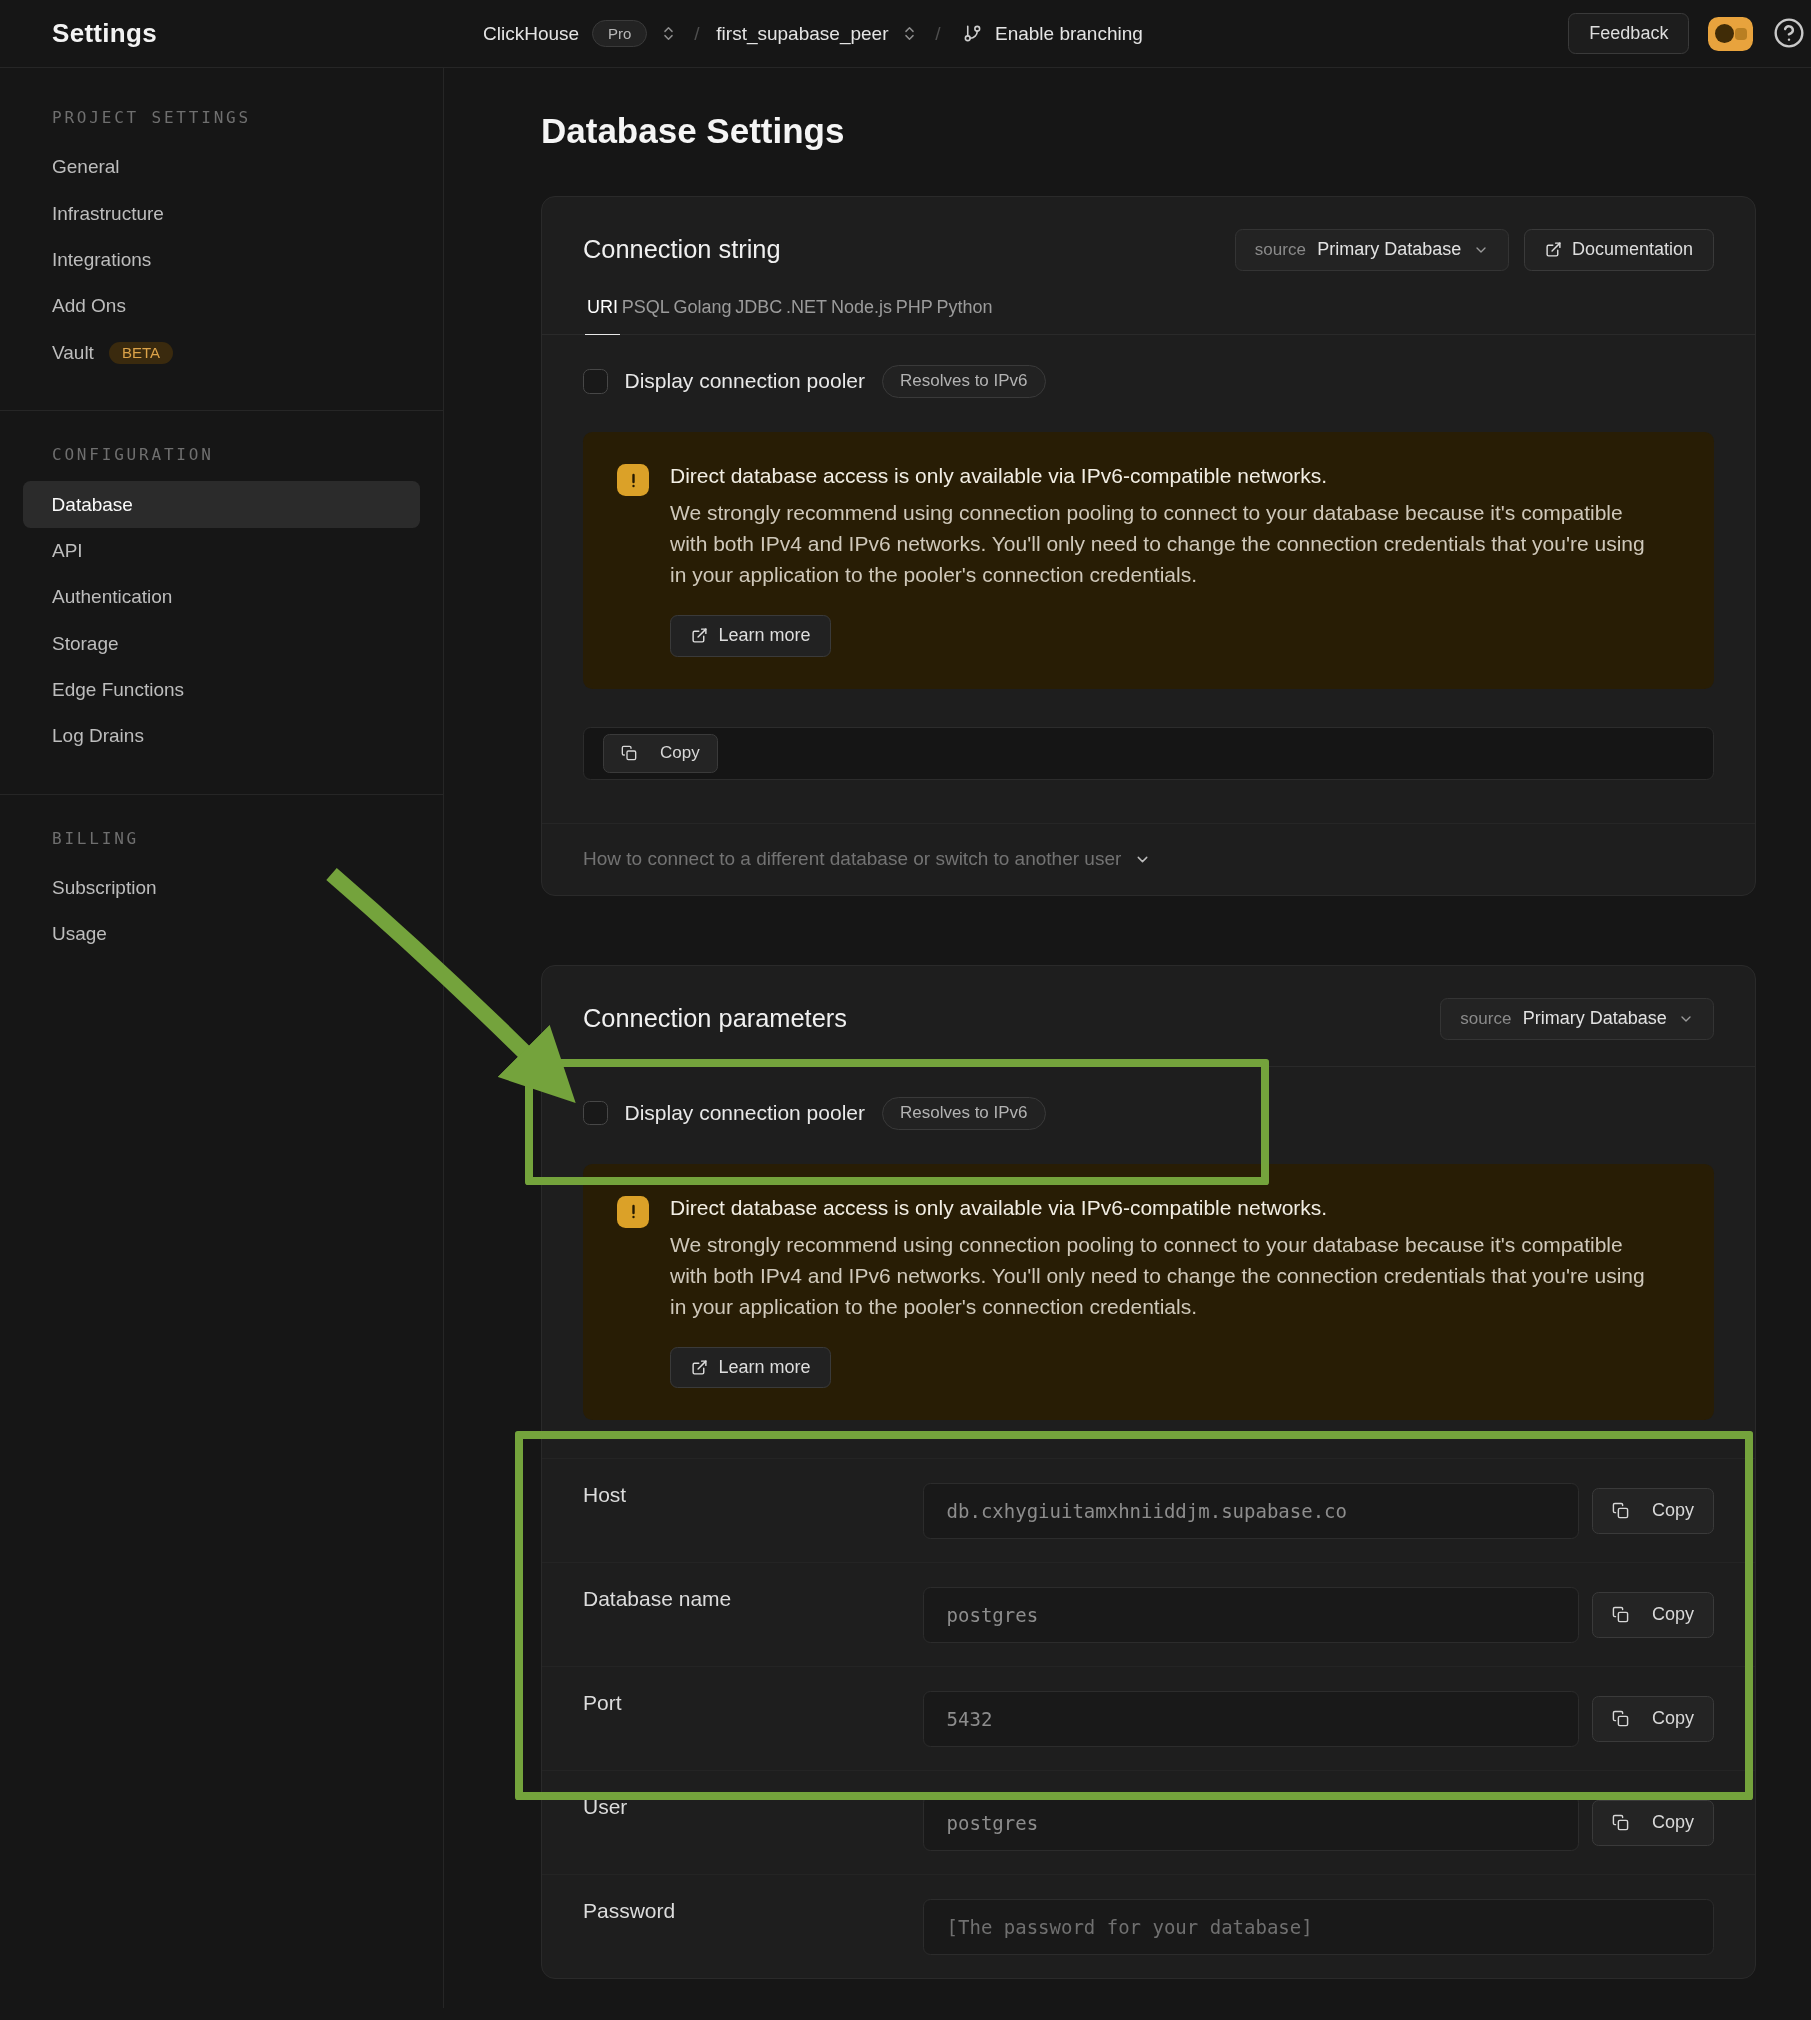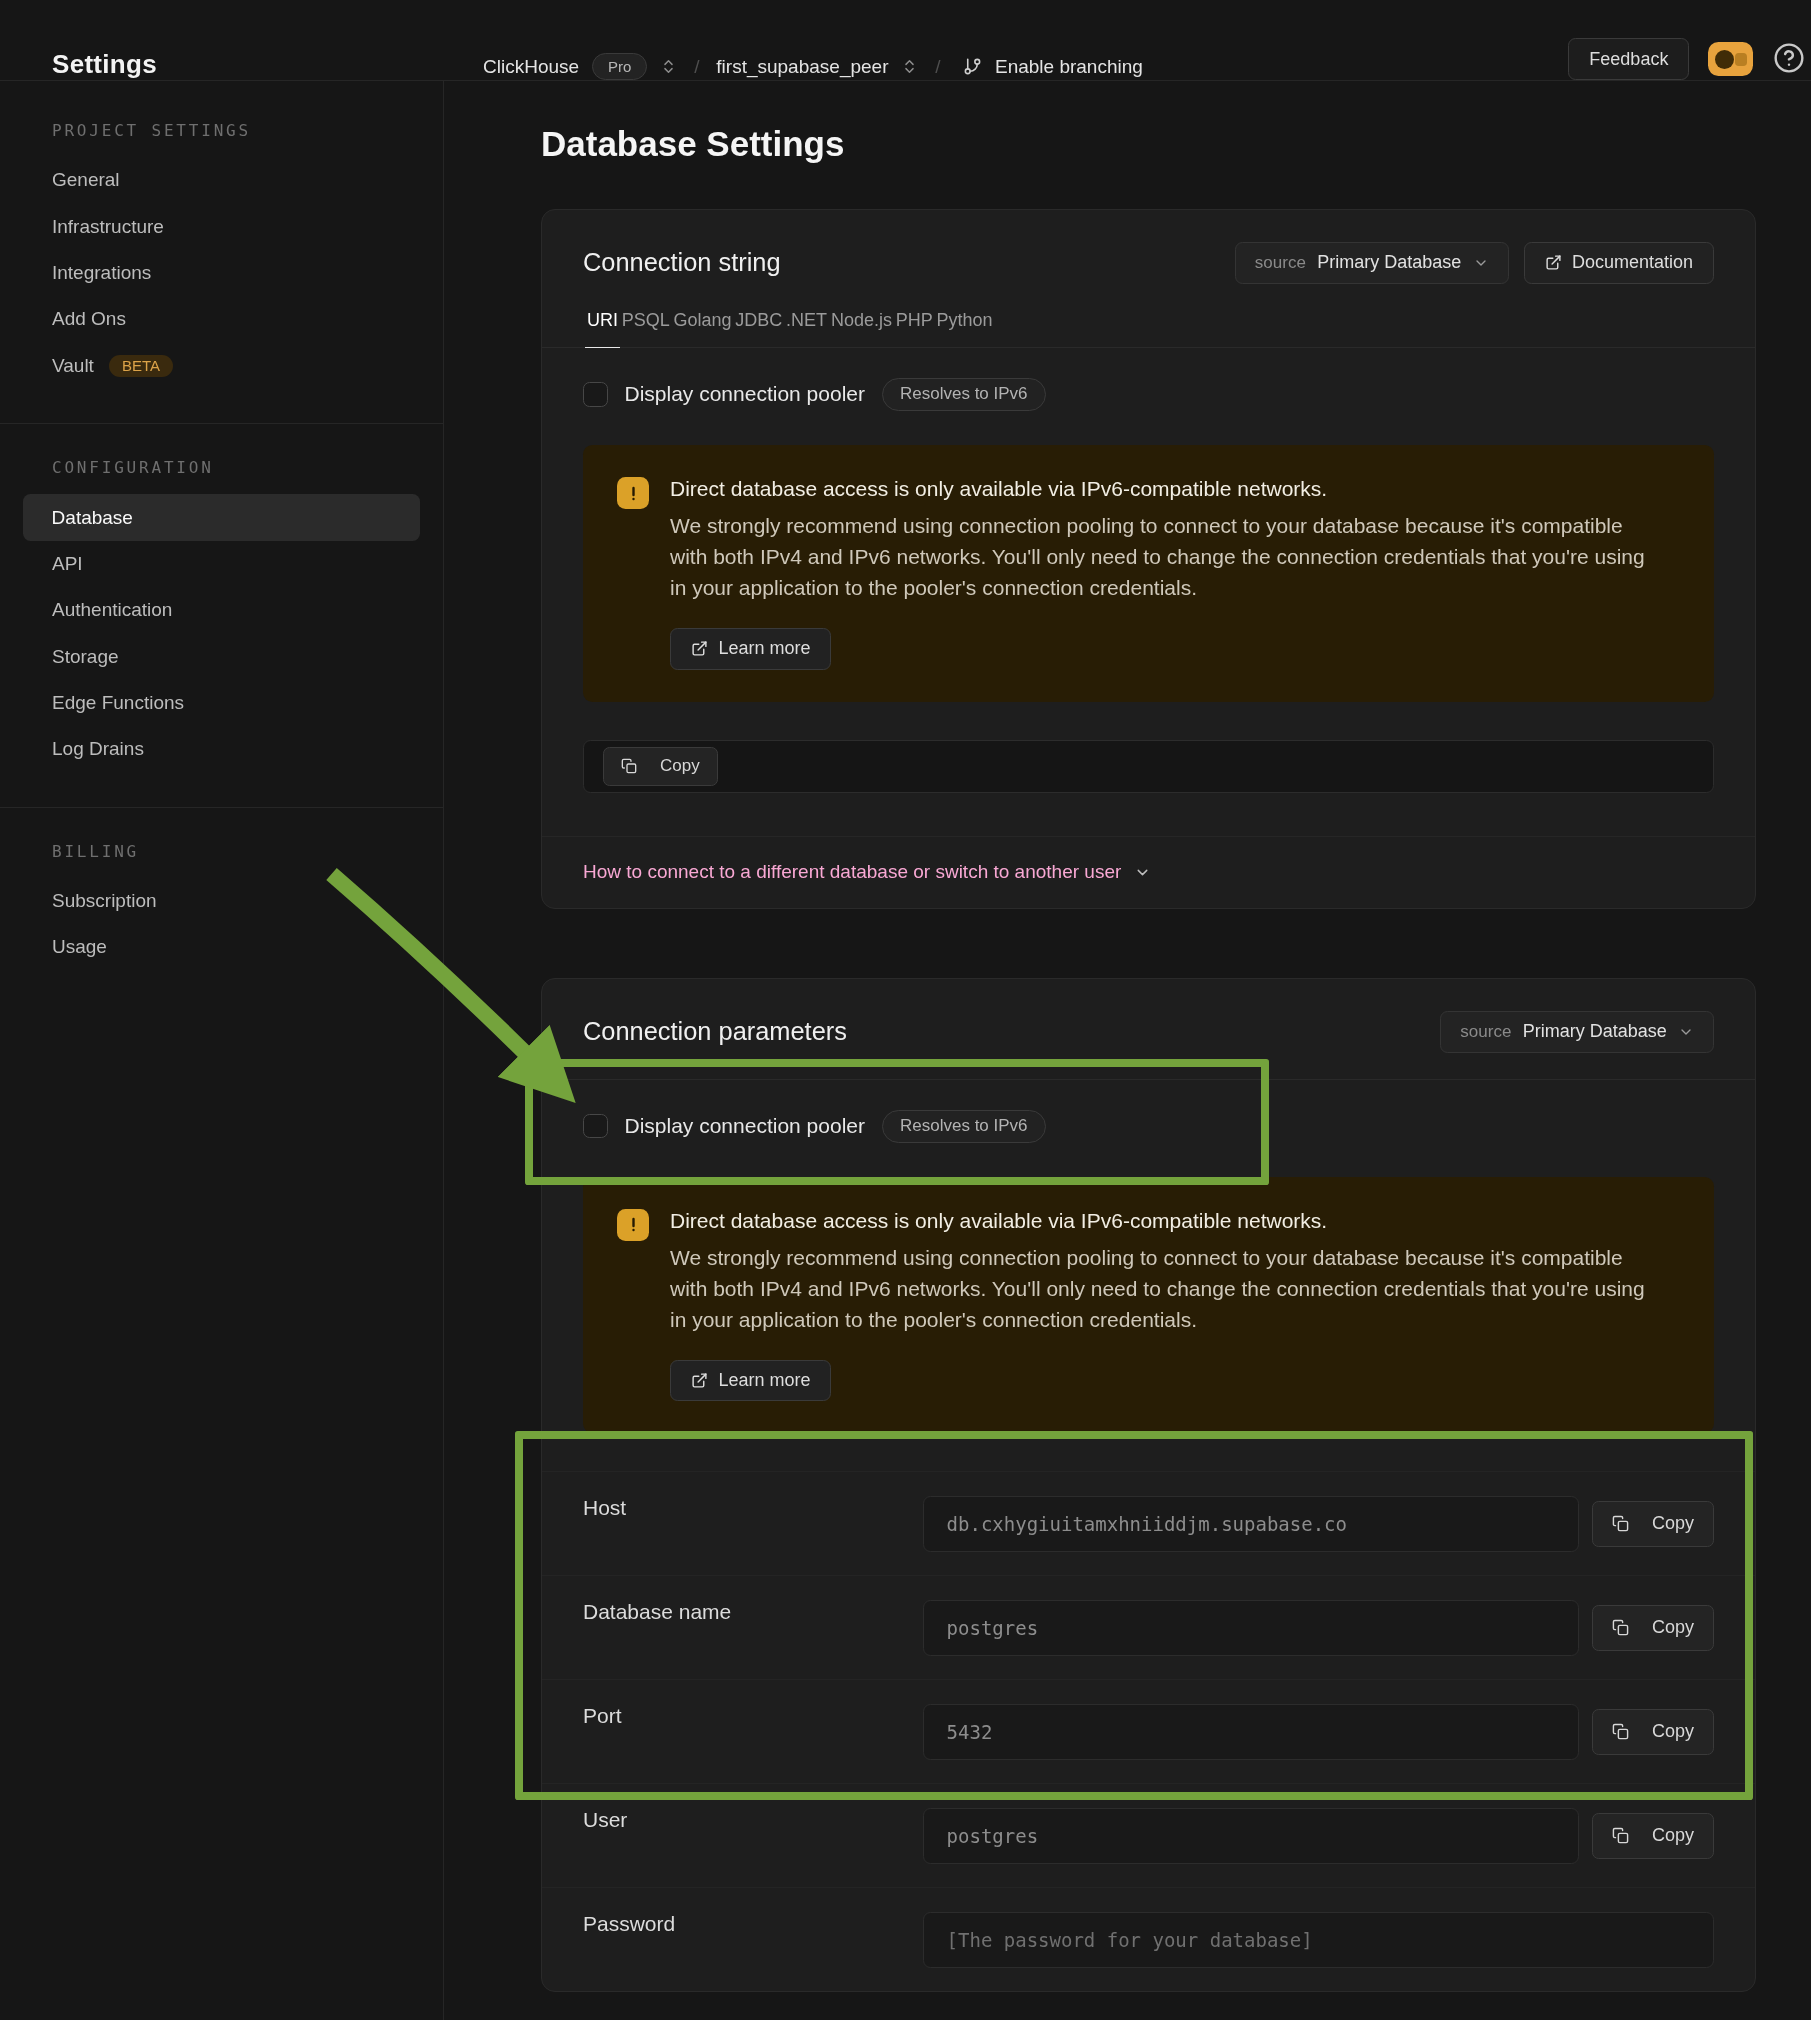--- a/index.html
+++ b/index.html
@@ -6,21 +6,21 @@
   html,body { width:1812px; height:2021px; overflow:hidden; }
   body {
     background:#161616; color:#ededed;
     font-family:"Liberation Sans", sans-serif;
     position:relative;
   }
   button { font-family:inherit; cursor:pointer; }
   .app { width:1812px; height:2021px; position:relative; overflow:hidden; }
 
   
-  .topbar { height:81px; display:flex; align-items:flex-end; border-bottom:0.9px solid #262626; }
+  .topbar { height:68px; display:flex; align-items:center; border-bottom:0.9px solid #262626; }
   .topbar-left { flex:0 0 444px; padding-left:52px; }
   .topbar-left h1 { font-size:26px; font-weight:600; color:#f3f3f3; letter-spacing:0.3px; }
   .topbar-center { flex:1; display:flex; align-items:center; gap:13px; padding-left:39px; font-size:19px; }
   .bc-org, .bc-project, .bc-branch-label { color:#e4e4e4; cursor:pointer; }
   .pill { display:inline-flex; align-items:center; border-radius:941px; }
   .pill-pro { font-size:15px; color:#b8b8b8; background:#232323; border:0.9px solid #3a3a3a; padding:3.8px 15px; }
   .bc-sep { color:#4e4e4e; margin:0 3.8px; }
   .icon { display:inline-flex; align-items:center; justify-content:center; }
   .icon svg { display:block; }
   .chev-updown { color:#8d8d8d; cursor:pointer; }
@@ -82,21 +82,21 @@
   .btn-learn { margin-top:24.5px; }
 
   .code-row { margin-top:38px; display:flex; align-items:center; gap:11.3px; background:#151515;
               border:0.9px solid #2c2c2c; border-radius:7.5px; padding:0 7.5px 0 19px; height:53px; cursor:text; }
   .code-row code { flex:1; font-family:"DejaVu Sans Mono", monospace; font-size:18px; color:#b5b5b5;
                    white-space:nowrap; overflow:hidden; }
   .copy-btn { display:inline-flex; align-items:center; gap:23px; background:#242424; border:0.9px solid #3a3a3a;
               border-radius:6.6px; padding:8.5px 17px; font-size:17px; color:#d8d8d8; flex:0 0 auto; }
 
   .card-foot { border-top:0.9px solid #262626; padding:24.5px 41px; display:flex; gap:13px;
-               font-size:19px; color:#f9a8d4; cursor:pointer; }
+               font-size:19px; color:#737373; cursor:pointer; }
   .card-foot .chev { color:#bdbdbd; }
 
   
   .field-row { display:flex; align-items:flex-start; padding:23.5px 41px; border-top:0.9px solid #242424; }
   .field-label { flex:0 0 340px; font-size:21px; color:#dcdcdc; }
   .field-value { flex:1; display:flex; align-items:center; gap:13px; }
   .value-box { flex:1; height:56px; background:#191919; border:0.9px solid #2c2c2c; border-radius:7.5px;
                display:flex; align-items:center; padding:0 22.6px; font-family:"DejaVu Sans Mono", monospace;
                font-size:19px; color:#8d8d8d; overflow:hidden; white-space:nowrap; }
   .value-box.placeholder { color:#707070; }

